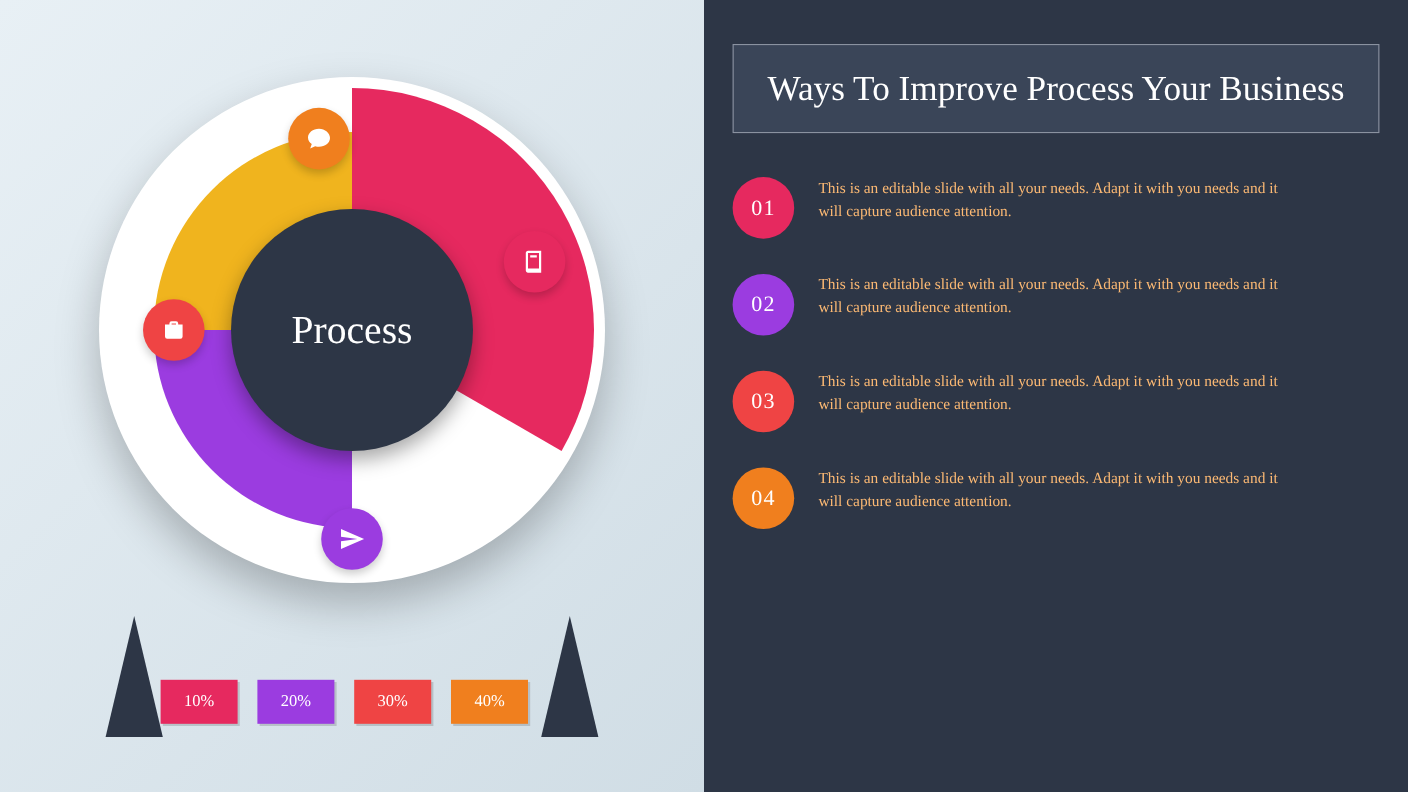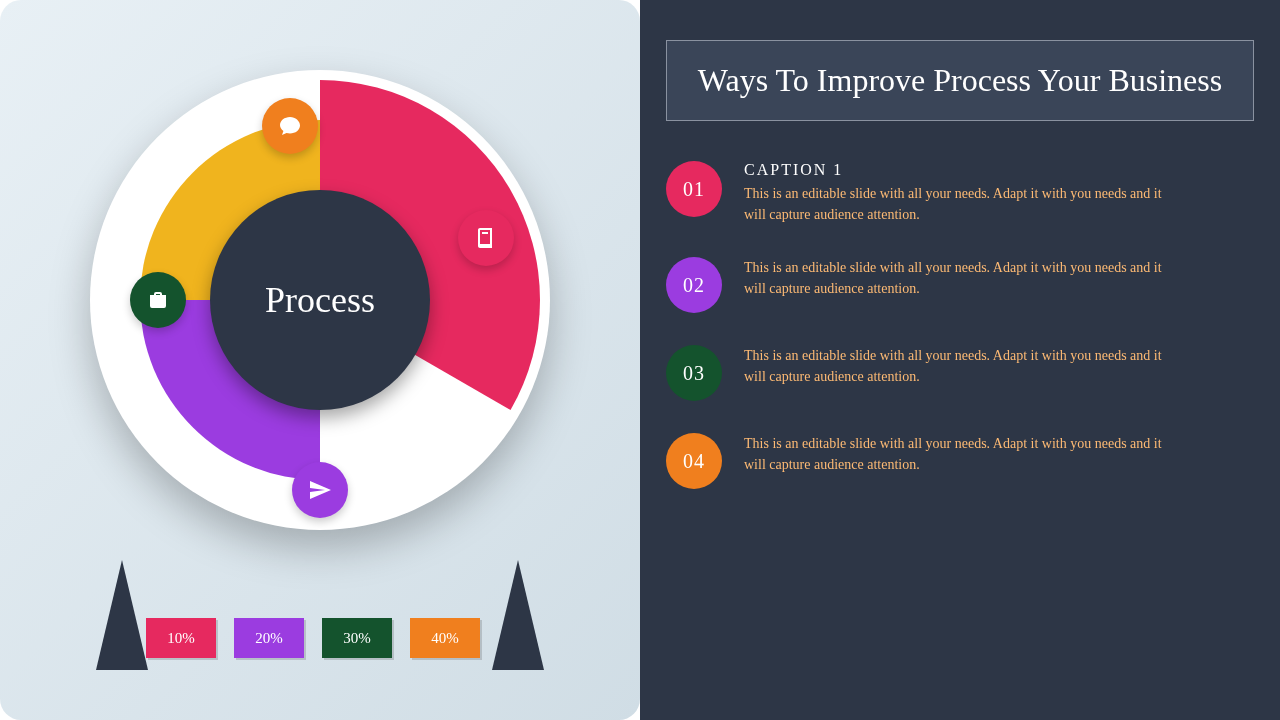--- a/index.html
+++ b/index.html
@@ -8,21 +8,20 @@
     height: 720px;
     overflow: hidden;
     font-family: Georgia, 'Times New Roman', serif;
     display: flex;
   }
   .left-panel {
     width: 640px;
     height: 720px;
     background: linear-gradient(135deg, #e8f0f5 0%, #d0dde5 100%);
     position: relative;
-    border-radius: 21px;
   }
   .right-panel {
     width: 640px;
     height: 720px;
     background: #2d3646;
     position: relative;
     padding: 40px 26px;
   }
   .title-box {
     background: #3a4558;
@@ -62,21 +61,21 @@
     color: #fff;
   }
   .caption-body {
     font-size: 14px;
     line-height: 1.5;
     color: #fdba74;
     max-width: 420px;
   }
   .c-pink   { background: #e6295f; }
   .c-purple { background: #9b3ce0; }
-  .c-yellow { background: #14532d; }
+  .c-yellow { background: #ef4444; }
   .c-orange { background: #f07f1e; }
 
   
   .wheel-wrap {
     position: absolute;
     left: 90px;
     top: 70px;
     width: 460px;
     height: 460px;
   }
@@ -221,21 +220,20 @@
 <div class="right-panel">
   <div class="title-box">
     <span>Ways To Improve Process Your Business</span>
   </div>
 
   <div class="caption-row">
     <div class="num-badge c-pink">
         <span>01</span>
       </div>
     <div class="caption-text">
-      <div class="caption-title">CAPTION 1</div>
       <div class="caption-body">This is an editable slide with all your needs. Adapt it with you needs and it will capture audience attention.</div>
     </div>
   </div>
 
   <div class="caption-row">
     <div class="num-badge c-purple">
         <span>02</span>
       </div>
     <div class="caption-text">
       <div class="caption-body">This is an editable slide with all your needs. Adapt it with you needs and it will capture audience attention.</div>

